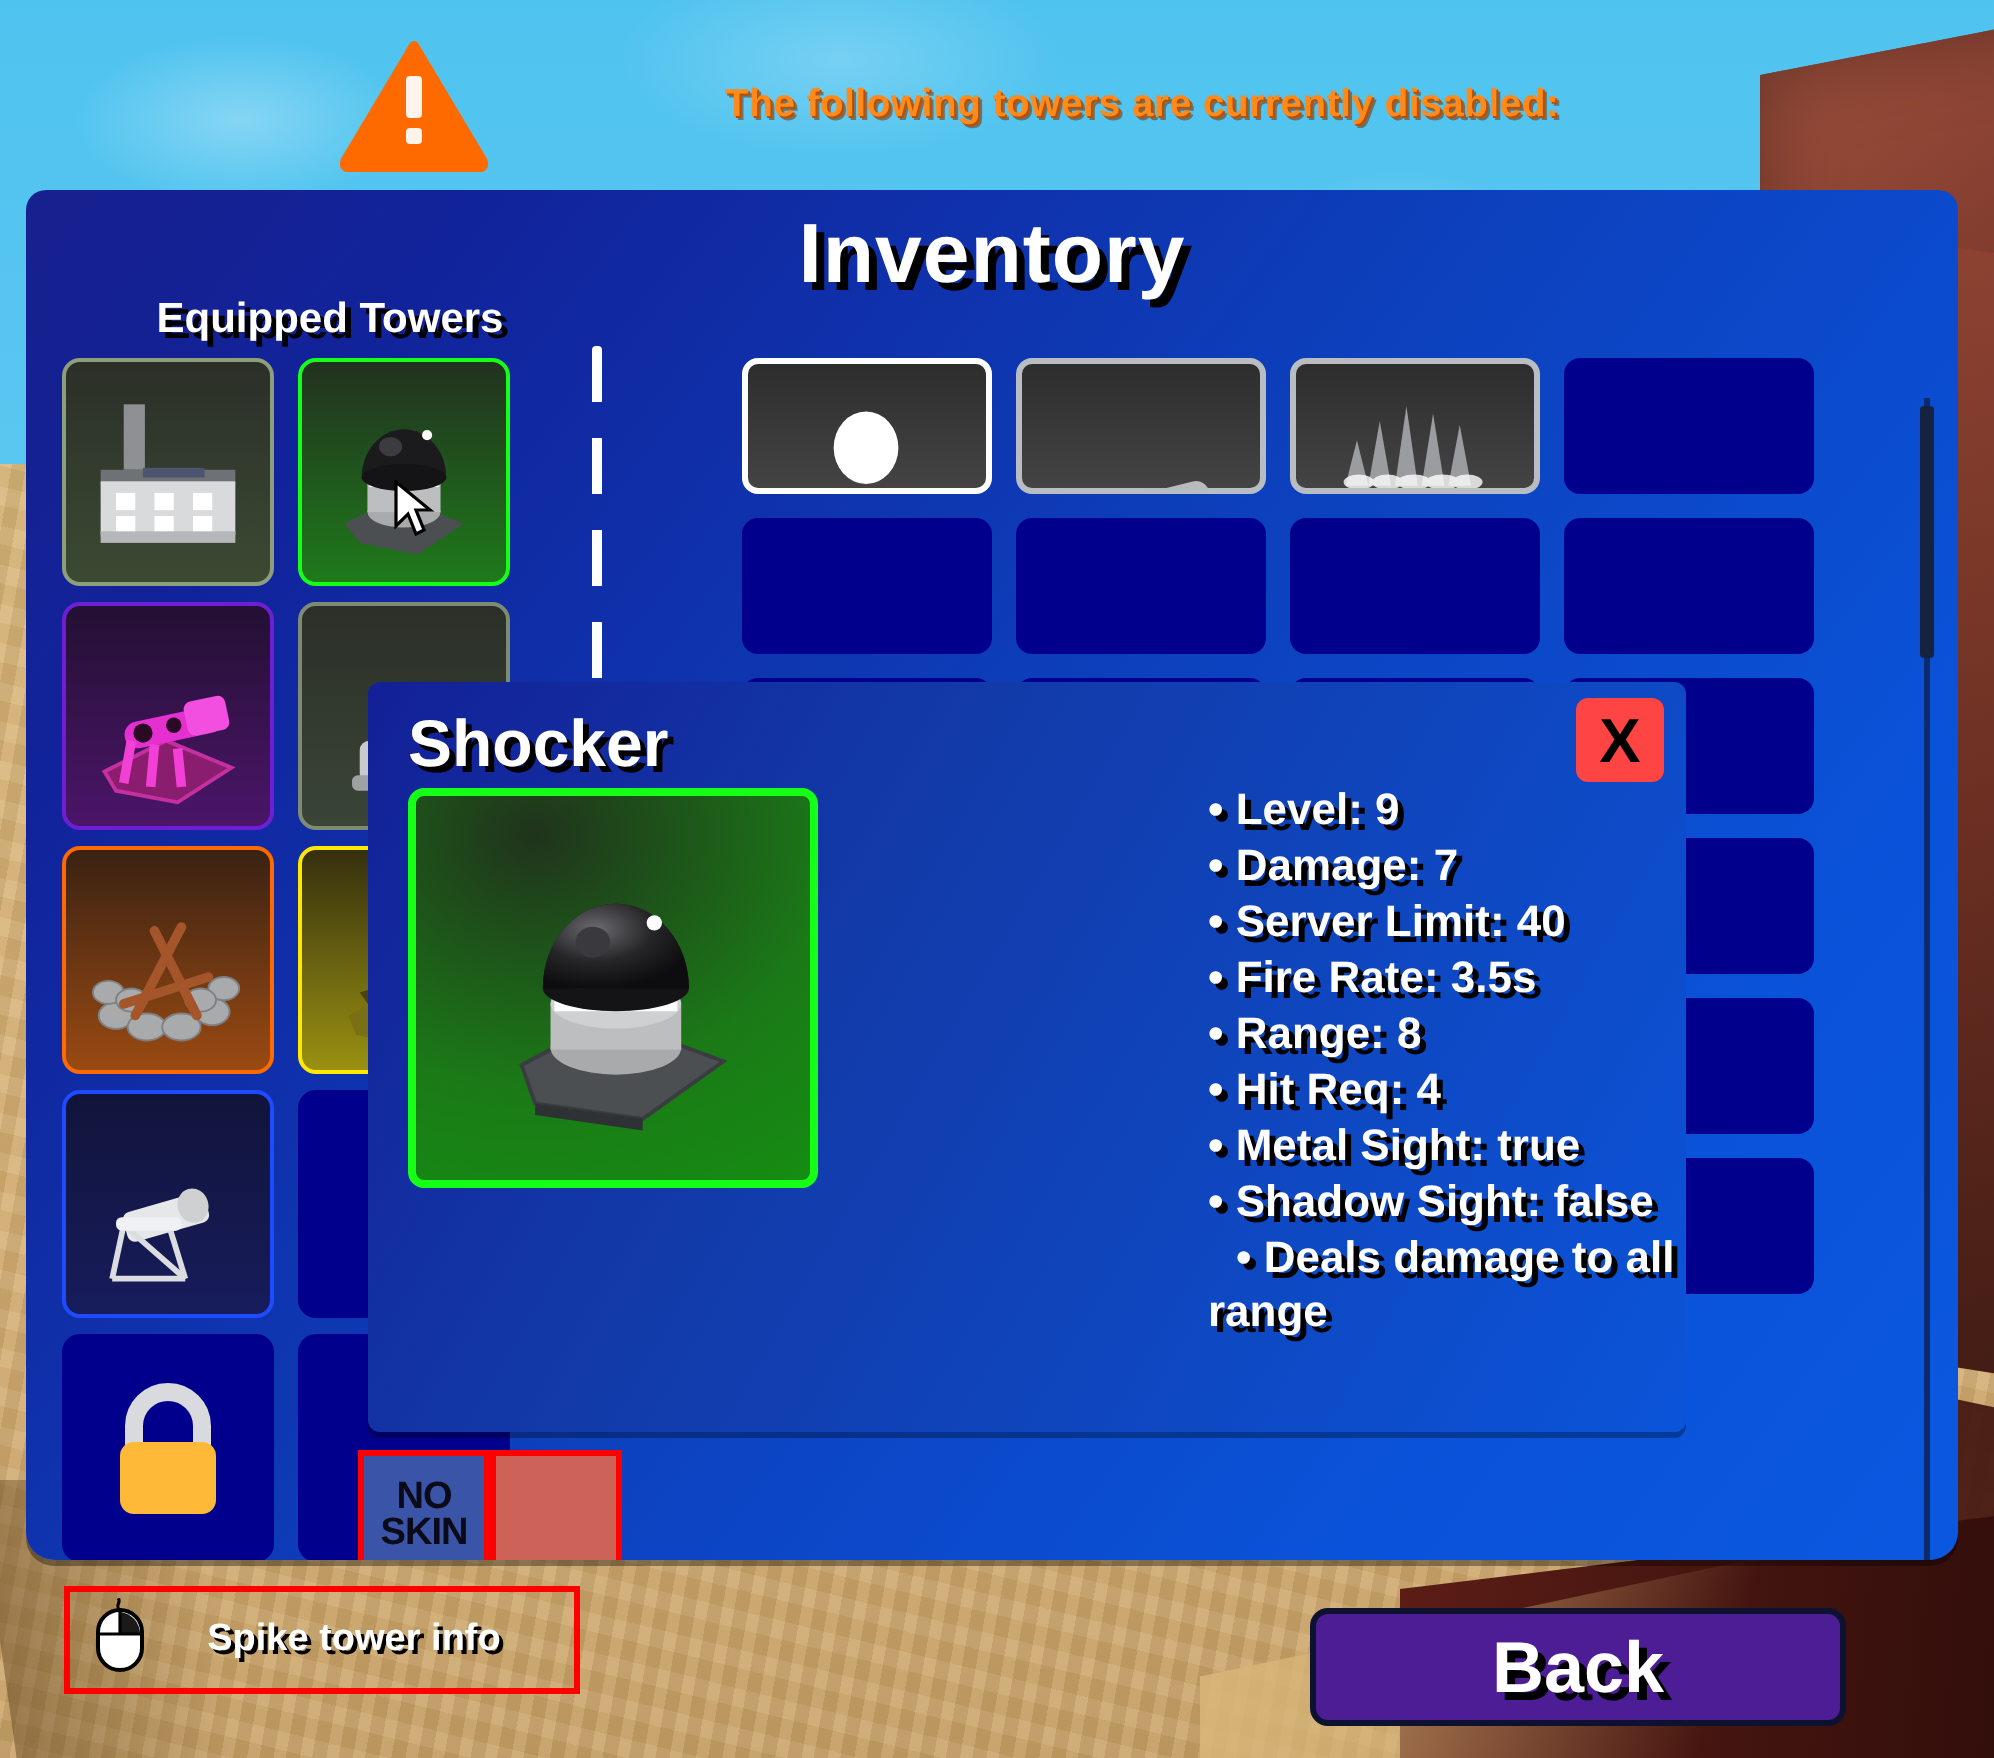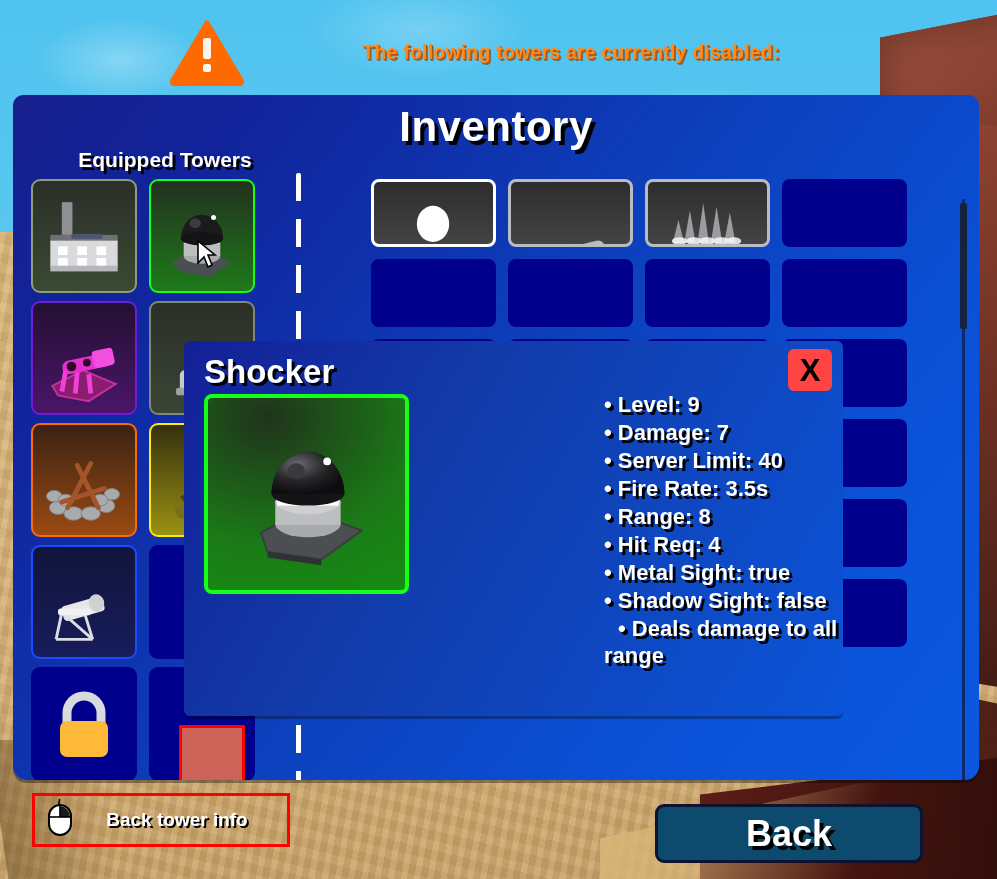--- a/index.html
+++ b/index.html
@@ -209,21 +209,21 @@
     display:flex; align-items:center; gap:8px; padding-left:12px;
     cursor:pointer;
   }
   #view-info .label {
     flex:1 1 auto; text-align:center; padding-right:14px;
     color:#fff; font-weight:bold; font-size:19px;
     text-shadow:2px 2px 0 #000;
   }
   #back-btn {
     position:absolute; left:655px; top:804px; width:268px; height:59px;
-    background:#0c4a6e; border:3px solid #0d1230; border-radius:9px;
+    background:#4c1d95; border:3px solid #0d1230; border-radius:9px;
     display:flex; align-items:center; justify-content:center;
     cursor:pointer;
   }
   #back-btn span {
     color:#fff; font-weight:bold; font-size:36px;
     text-shadow:4px 4px 0 #000;
   }
 
   
   #cursor { position:absolute; left:196px; top:240px; width:22px; height:30px; }
@@ -435,20 +435,26 @@
       <div class="inv-slot"></div>
       <div class="inv-slot"></div>
       <div class="inv-slot"></div>
       <div class="inv-slot"></div>
     </div>
 
   <div id="scroll-track"></div>
   <div id="scroll-thumb"></div>
 
   <div id="skin-row">
+    <div class="skin-cell noskin">
+      <span>
+        <span>NO</span><br>
+        <span>SKIN</span>
+      </span>
+    </div>
     <div class="skin-cell swatch"></div>
   </div>
 
   <div id="tooltip">
     <div id="tt-name">Shocker</div>
     <div id="tt-close">X</div>
 
     <div id="tt-preview">
       <svg class="art" viewBox="0 0 205 200">
 
@@ -494,21 +500,21 @@
 <div id="view-info">
   <span>
     <svg width="26" height="38" viewBox="0 0 26 38">
       <path d="M13 6 C10 4 14 2 12 0" fill="none" stroke="#000" stroke-width="1.6"></path>
       <rect x="2" y="6" width="22" height="30" rx="11" fill="#fff" stroke="#000" stroke-width="2"></rect>
       <path d="M13 7 A11 11 0 0 1 23 18 L13 18 Z" fill="#1a1a1a"></path>
       <line x1="13" y1="7" x2="13" y2="18" stroke="#000" stroke-width="1.6"></line>
       <line x1="3" y1="18" x2="23" y2="18" stroke="#000" stroke-width="1.6"></line>
     </svg>
   </span>
-  <span class="label">Back tower info</span>
+  <span class="label">Spike tower info</span>
 </div>
 
 <div id="back-btn">
   <span>Back</span>
 </div>
 
 <div id="cursor">
   <svg width="22" height="30" viewBox="0 0 22 30">
     <path d="M2 1 L2 23 L8 17 L12 27 L16 25 L12 15 L19 15 Z" fill="#fff" stroke="#000" stroke-width="1.6"></path>
   </svg>

